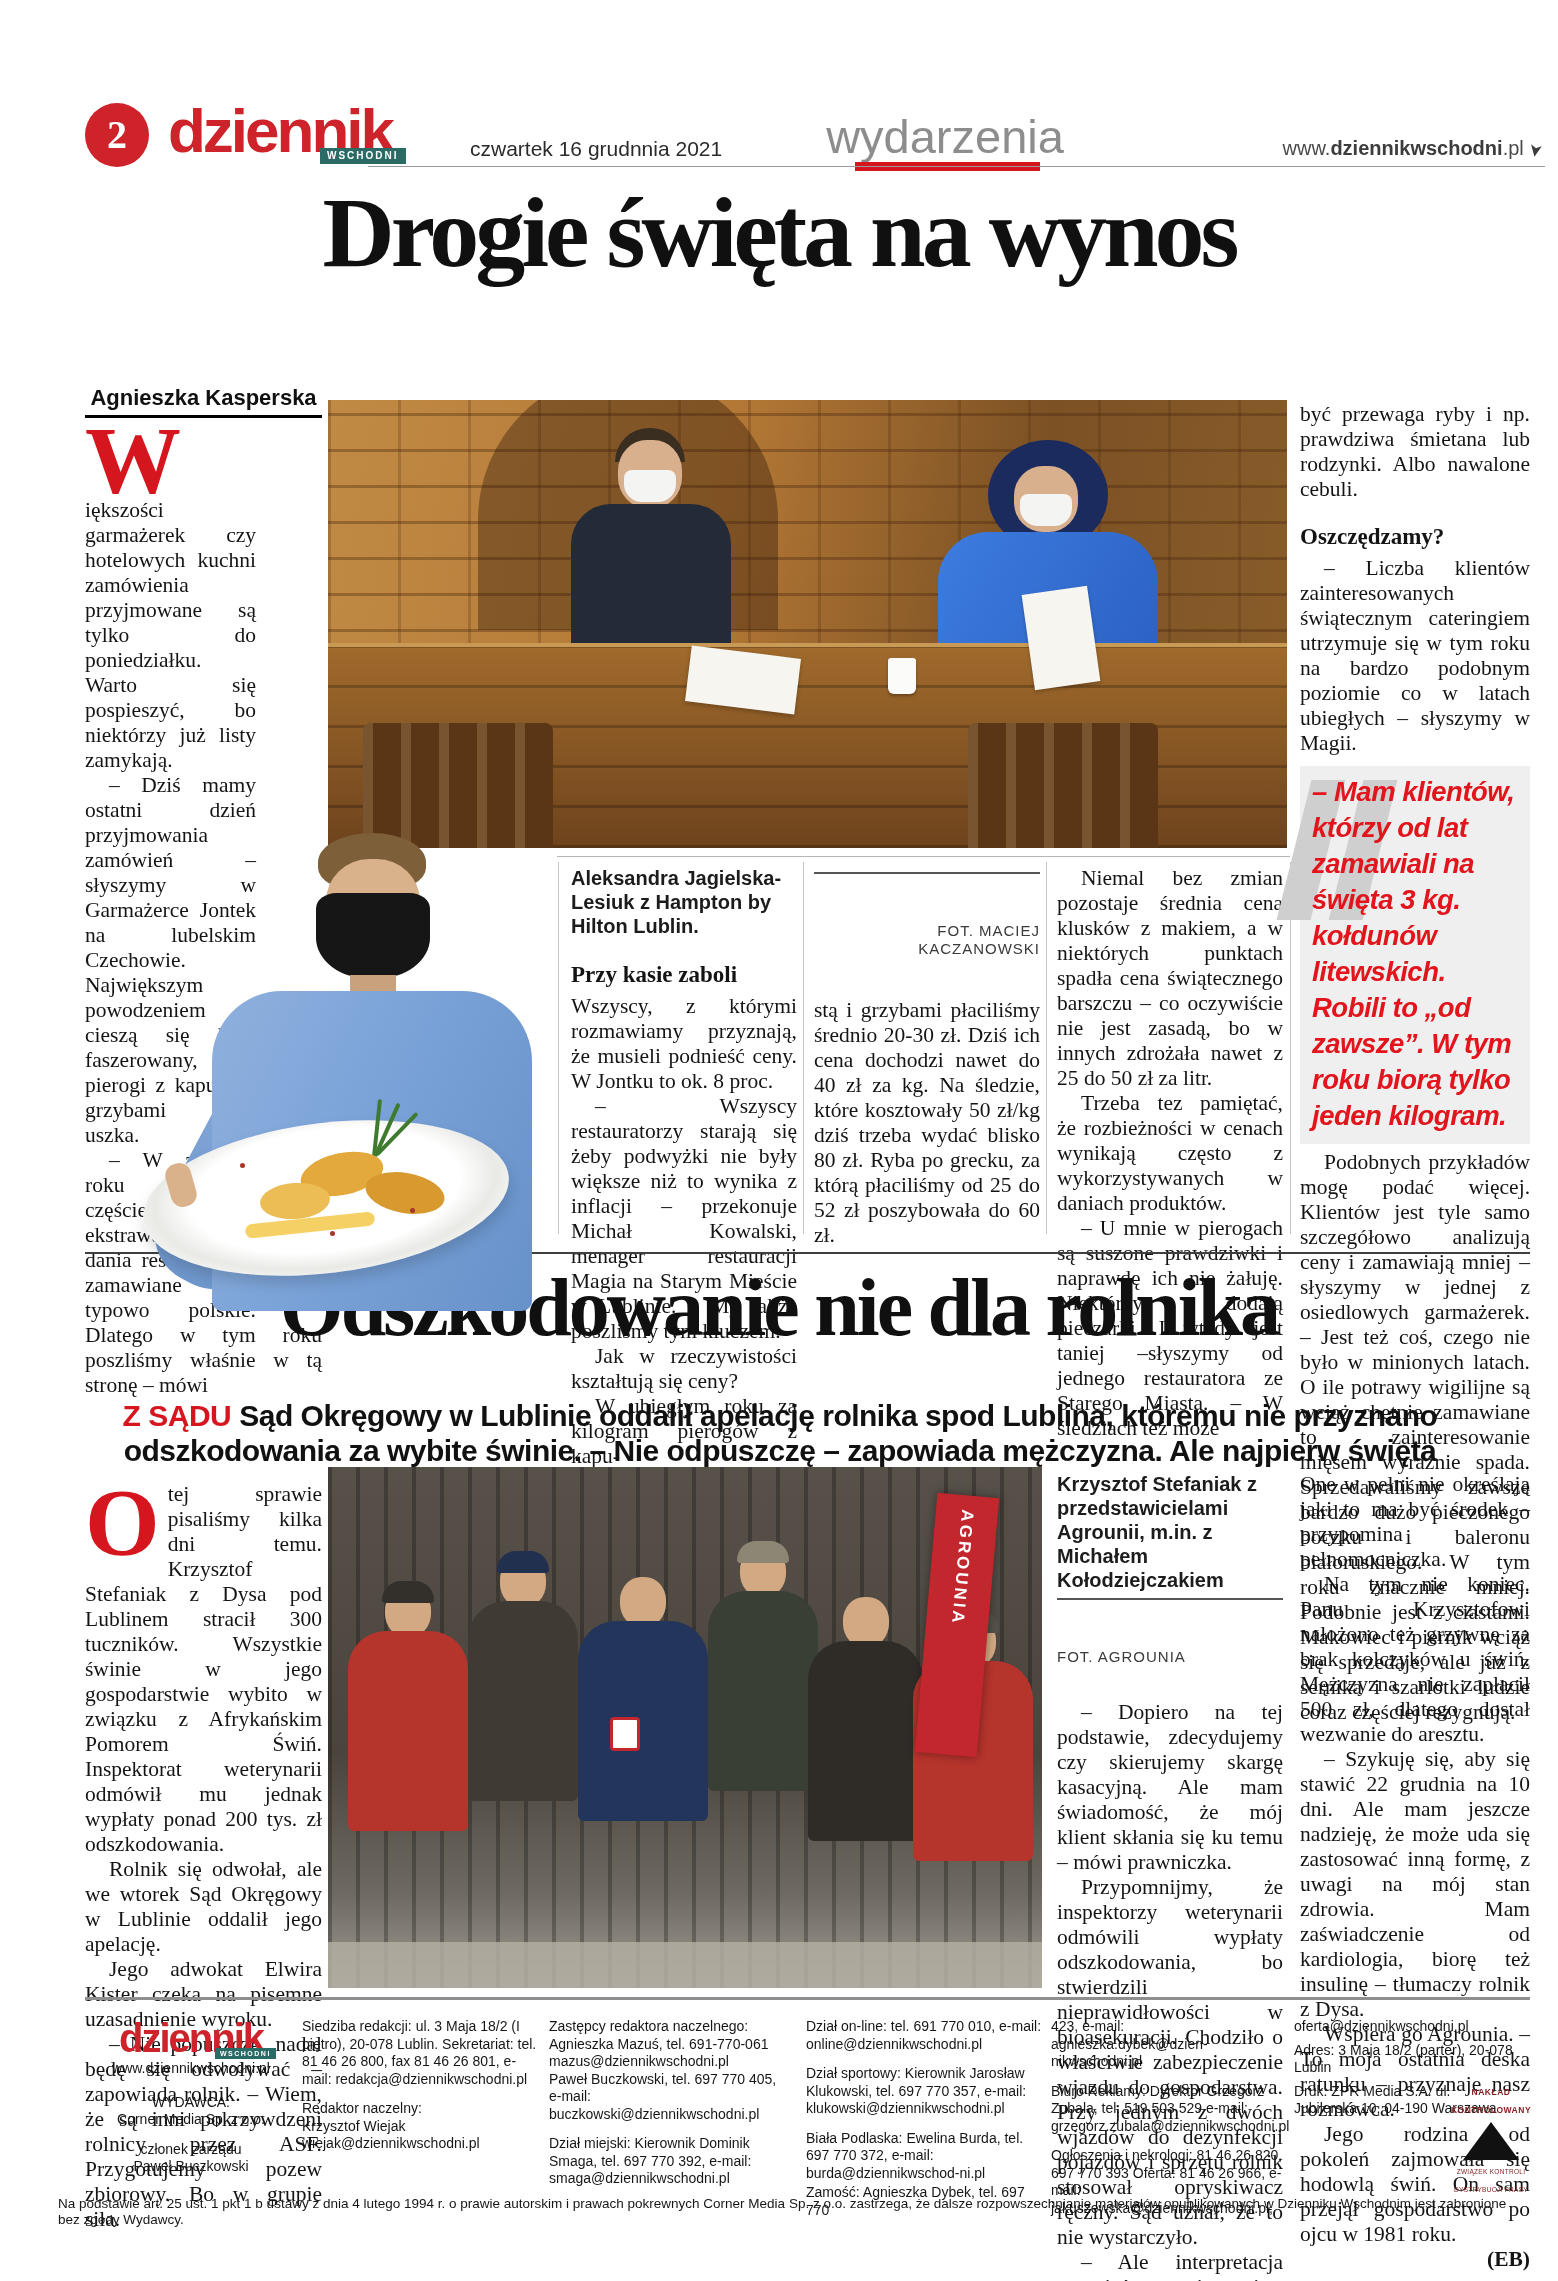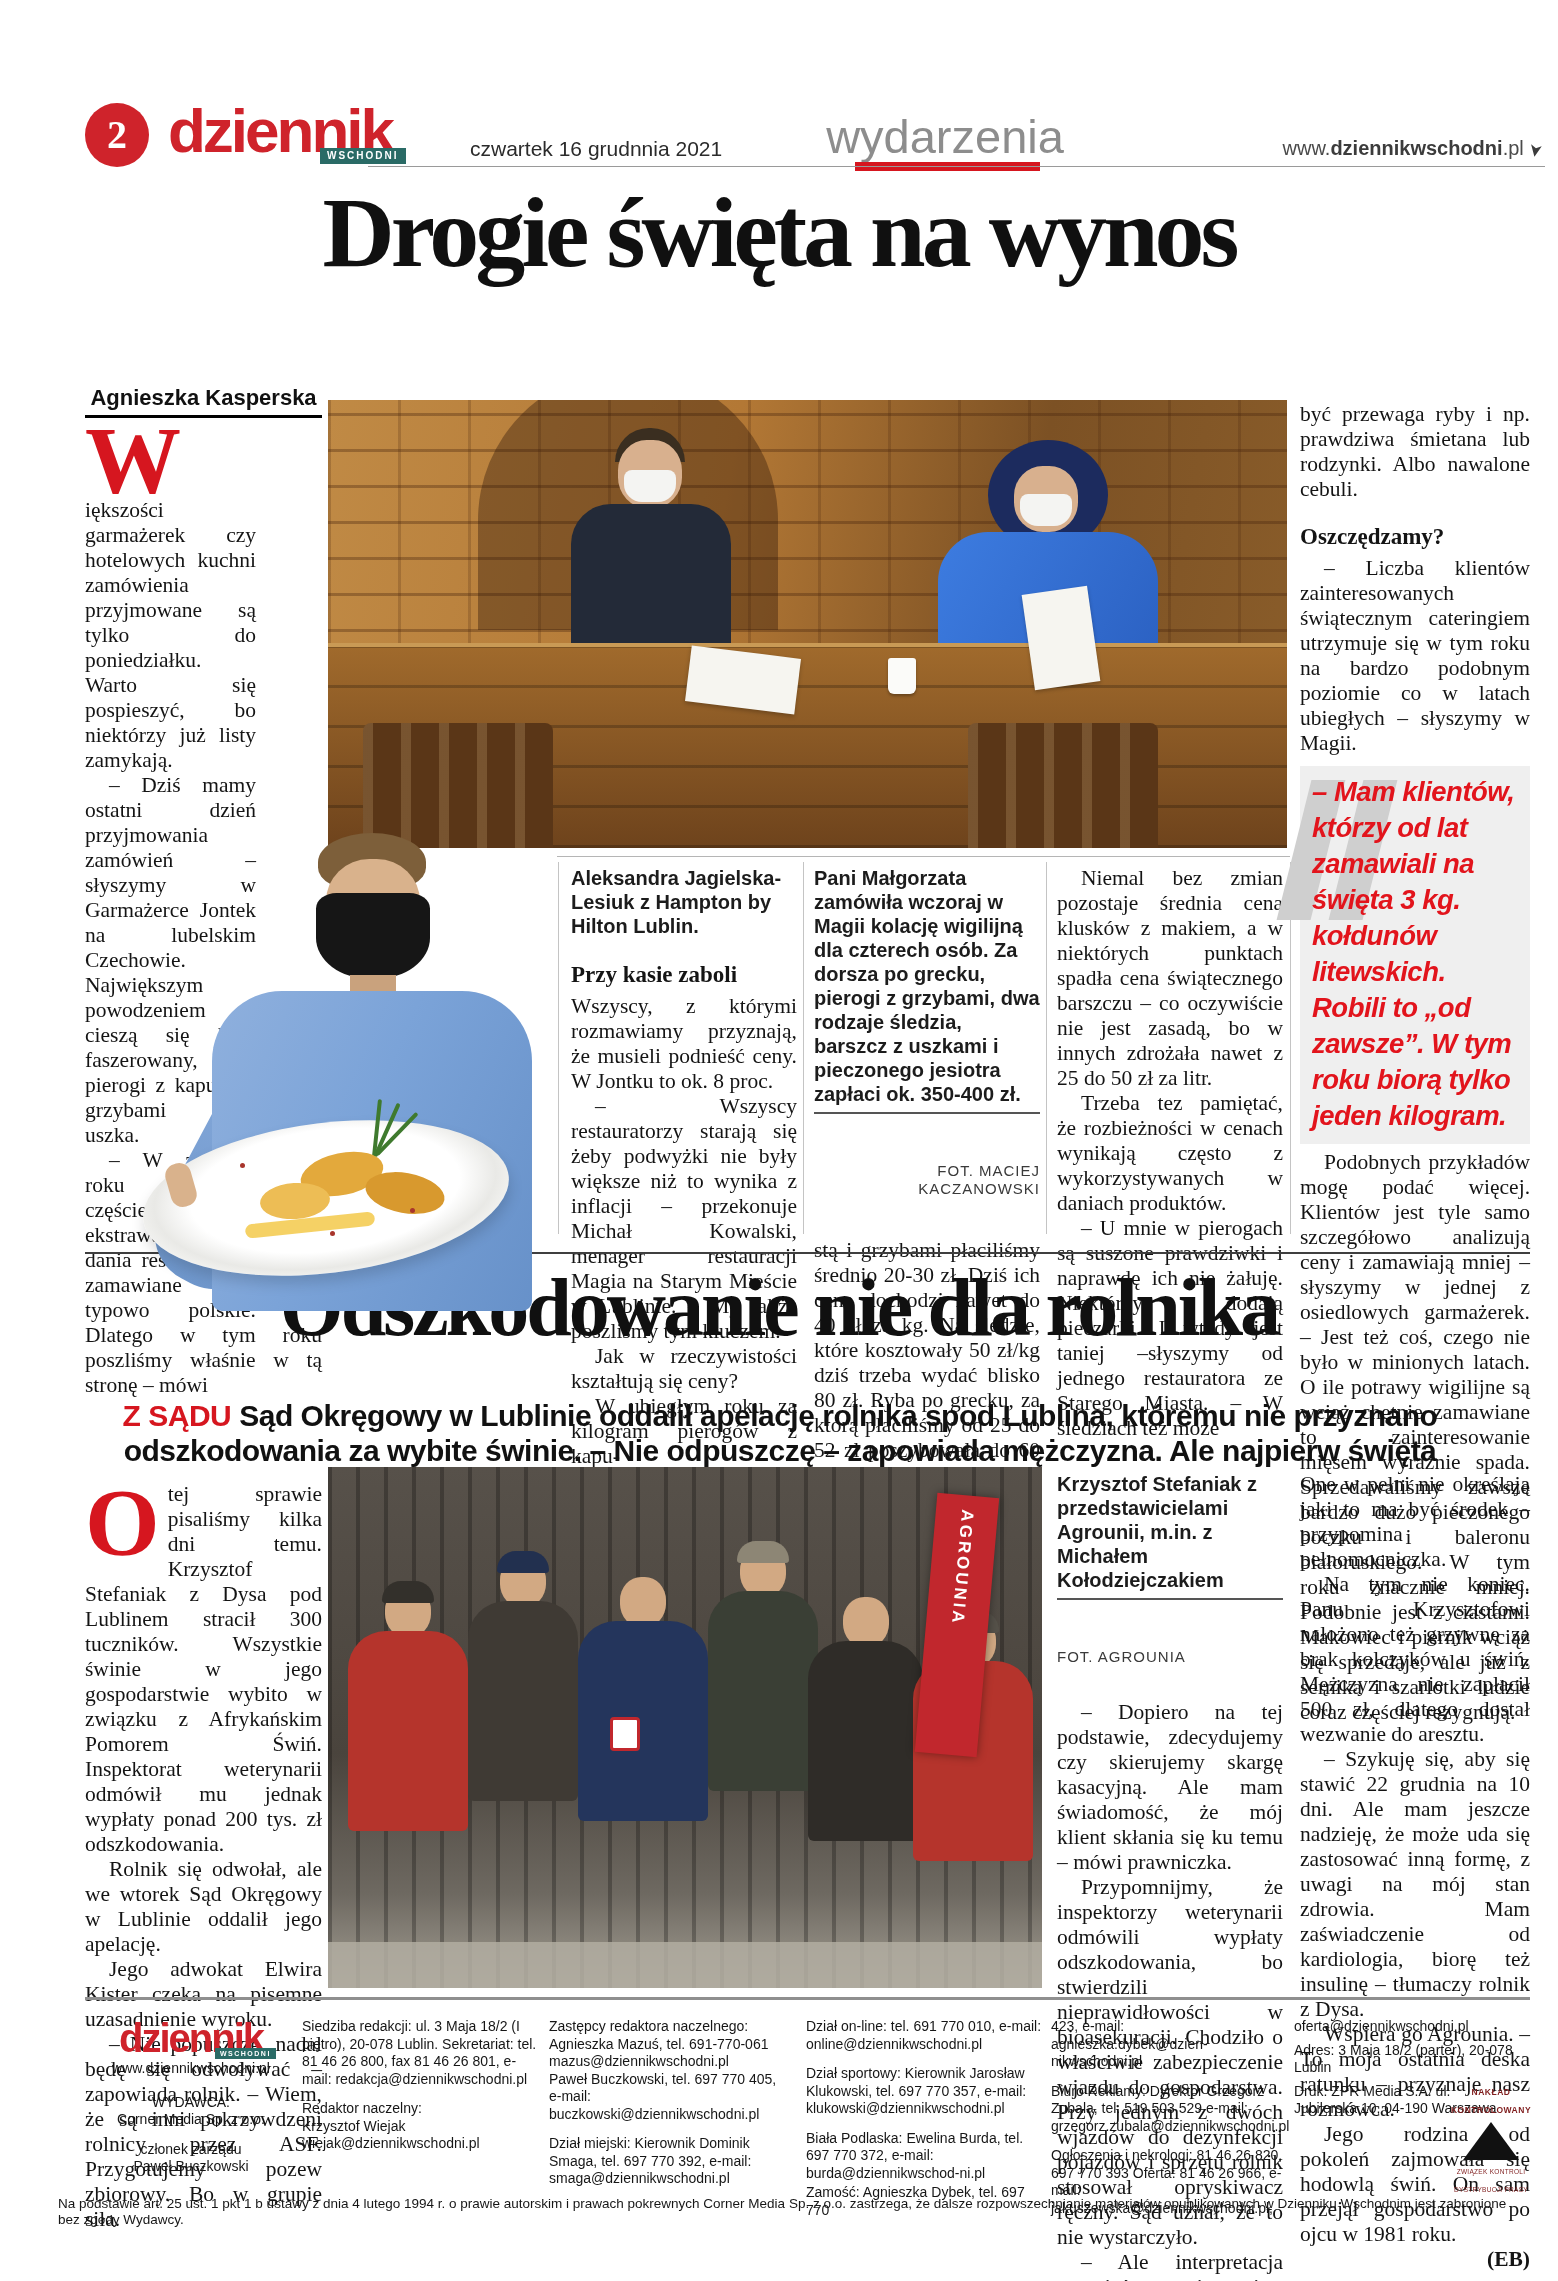--- a/index.html
+++ b/index.html
@@ -272,21 +272,20 @@
   <div class="abs col" style="left:571px; top:866px; width:226px;">
     <div class="caption">Aleksandra Jagielska-Lesiuk z Hampton by Hilton Lublin.</div>
     <div class="sec-head" style="margin-top:24px;">Przy kasie zaboli</div>
     <p class="ni">Wszyscy, z którymi rozmawiamy przyznają, że musieli podnieść ceny. W Jontku to ok. 8 proc.</p>
     <p>– Wszyscy restauratorzy starają się żeby podwyżki nie były większe niż to wynika z inflacji – przekonuje Michał Kowalski, menager restauracji Magia na Starym Mieście w Lublinie. – My także poszliśmy tym kluczem.</p>
     <p>Jak w rzeczywistości kształtują się ceny?</p>
     <p>W ubiegłym roku za kilogram pierogów z kapu-</p>
   </div>
 
   <div class="abs col" style="left:814px; top:866px; width:226px;">
-    <div class="caption">Pani Małgorzata zamówiła wczoraj w Magii kolację wigilijną dla czterech osób. Za dorsza po grecku, pierogi z grzybami, dwa rodzaje śledzia, barszcz z uszkami i pieczonego jesiotra zapłaci ok. 350-400 zł.</div>
     <div class="credit-rule"></div>
     <div class="credit" style="text-align:right;">FOT. MACIEJ KACZANOWSKI</div>
     <p class="ni" style="margin-top:40px;">stą i grzybami płaciliśmy średnio 20-30 zł. Dziś ich cena dochodzi nawet do 40 zł za kg. Na śledzie, które kosztowały 50 zł/kg dziś trzeba wydać blisko 80 zł. Ryba po grecku, za którą płaciliśmy od 25 do 52 zł poszybowała do 60 zł.</p>
   </div>
 
   <div class="abs col" style="left:1057px; top:866px; width:226px;">
     <p>Niemal bez zmian pozostaje średnia cena klusków z makiem, a w niektórych punktach spadła cena świątecznego barszczu – co oczywiście nie jest zasadą, bo w innych zdrożała nawet z 25 do 50 zł za litr.</p>
     <p>Trzeba tez pamiętać, że rozbieżności w cenach wynikają często z wykorzystywanych w daniach produktów.</p>
     <p>– U mnie w pierogach są suszone prawdziwki i naprawdę ich nie żałuję. Niektórzy dodają pieczarki. I wtedy jest taniej –słyszymy od jednego restauratora ze Starego Miasta. – W śledziach też może</p>
   </div>

